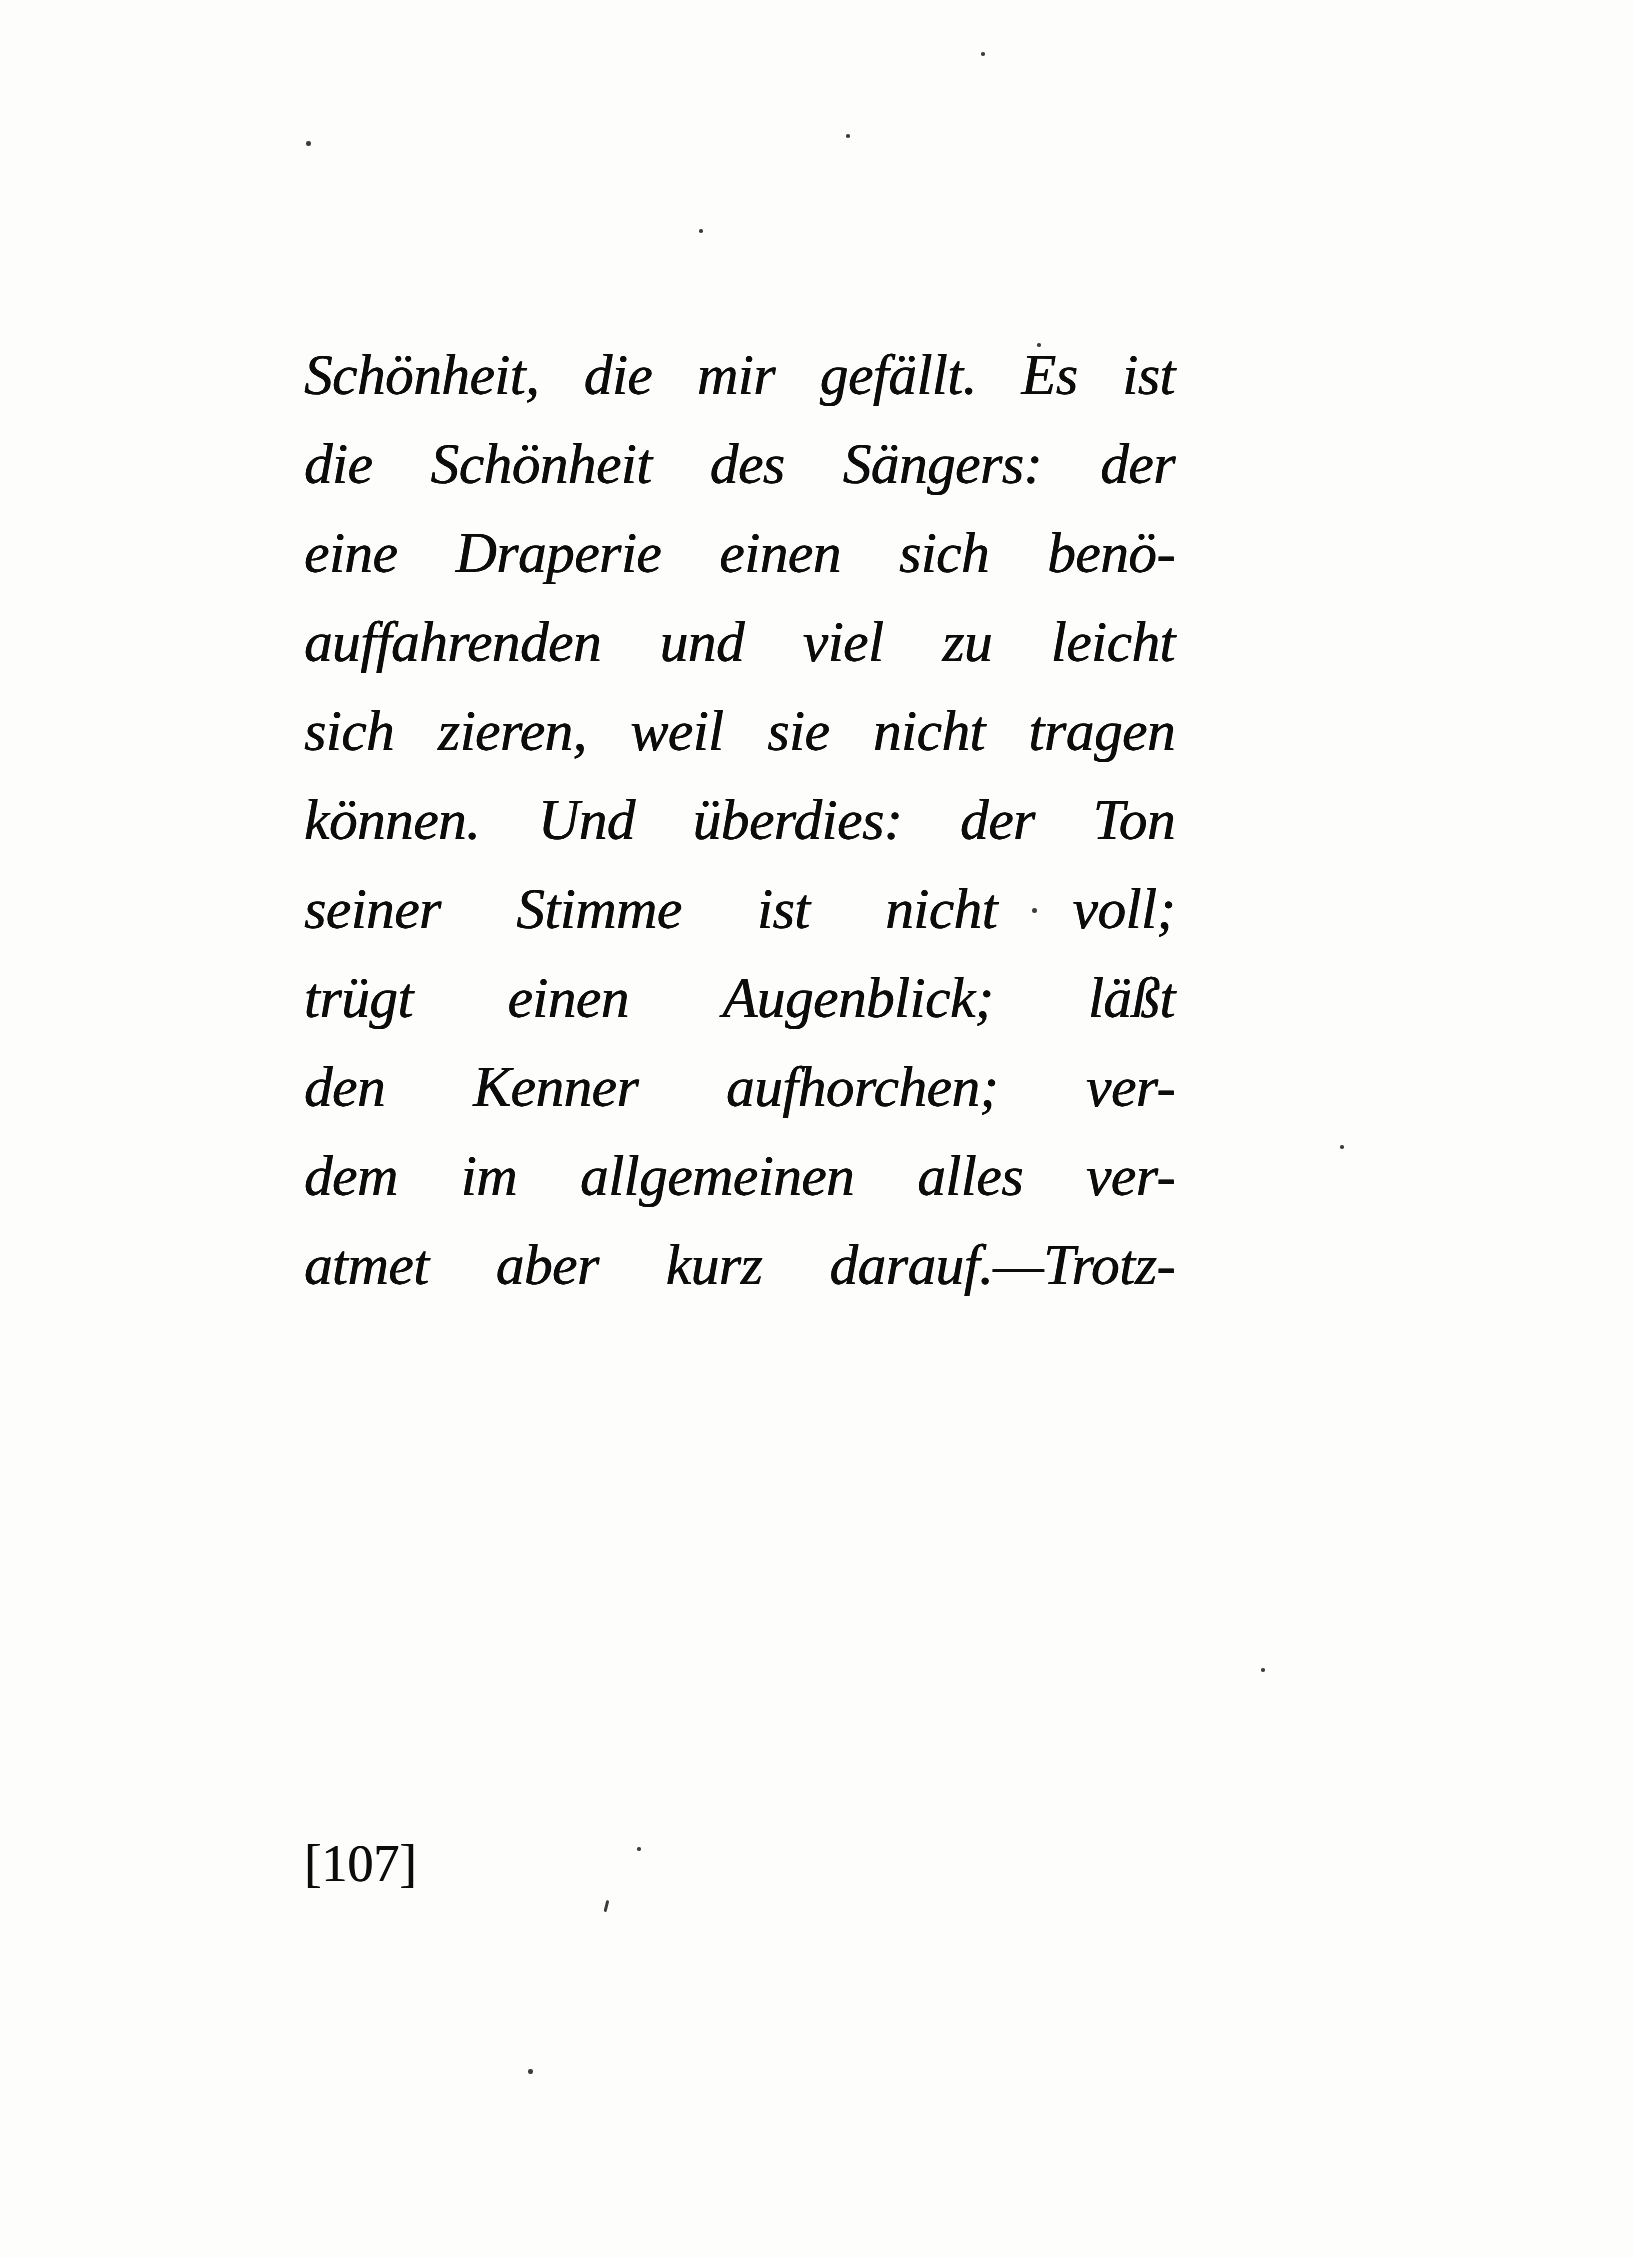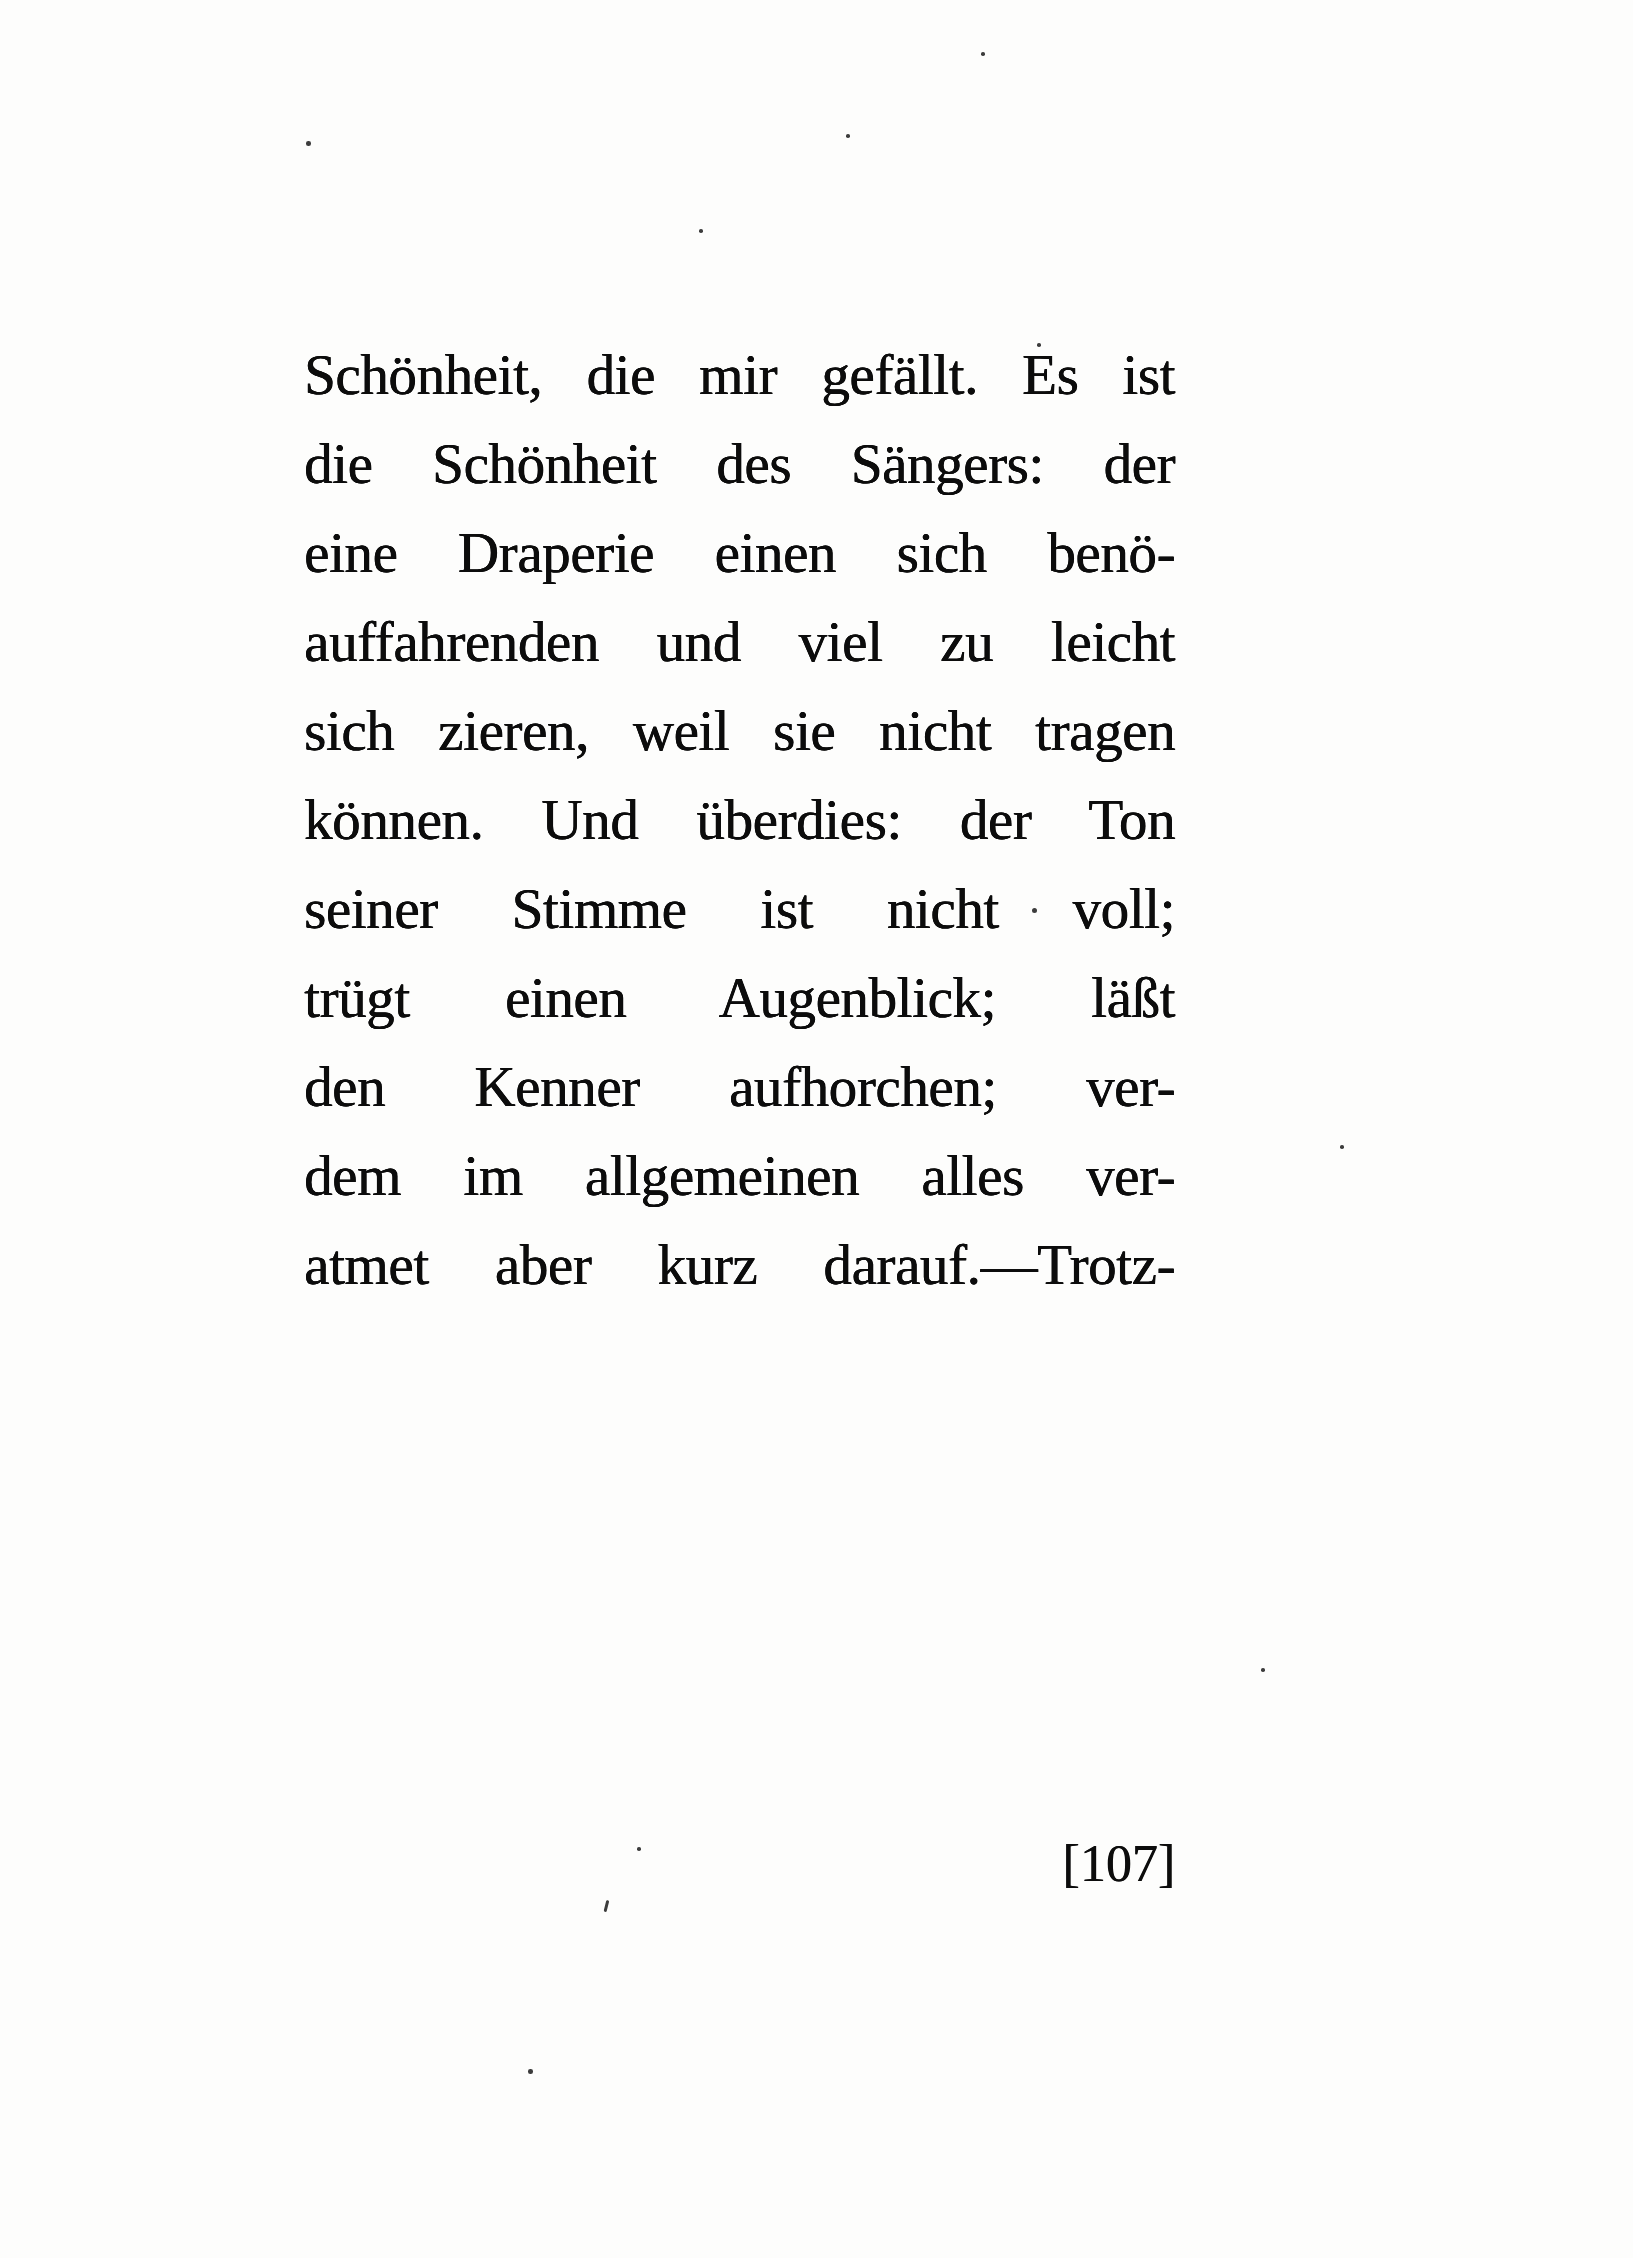--- a/index.html
+++ b/index.html
@@ -13,37 +13,38 @@
     background: #fdfdfc;
     overflow: hidden;
     font-family: "Liberation Serif", "DejaVu Serif", serif;
   }
   .text-block {
     position: absolute;
     left: 304px;
     top: 330px;
     width: 871px;
     color: #0c0c0c;
+    font-style: italic;
   }
   .text-line {
     font-size: 57px;
     line-height: 89px;
     letter-spacing: -0.4px;
     white-space: normal;
     text-align: justify;
     text-align-last: justify;
     -moz-text-align-last: justify;
     text-shadow: 0.5px 0 0 currentColor, 0 0.4px 0 currentColor;
   }
   .folio {
     position: absolute;
     left: 304px;
     top: 1823px;
     width: 871px;
-    text-align: right;
+    text-align: left;
     font-size: 52px;
     line-height: 81px;
     color: #0c0c0c;
     text-shadow: 0.5px 0 0 currentColor;
     font-variant-numeric: oldstyle-nums;
   }
   .speck {
     position: absolute;
     background: #1a1a1a;
     border-radius: 50%;

